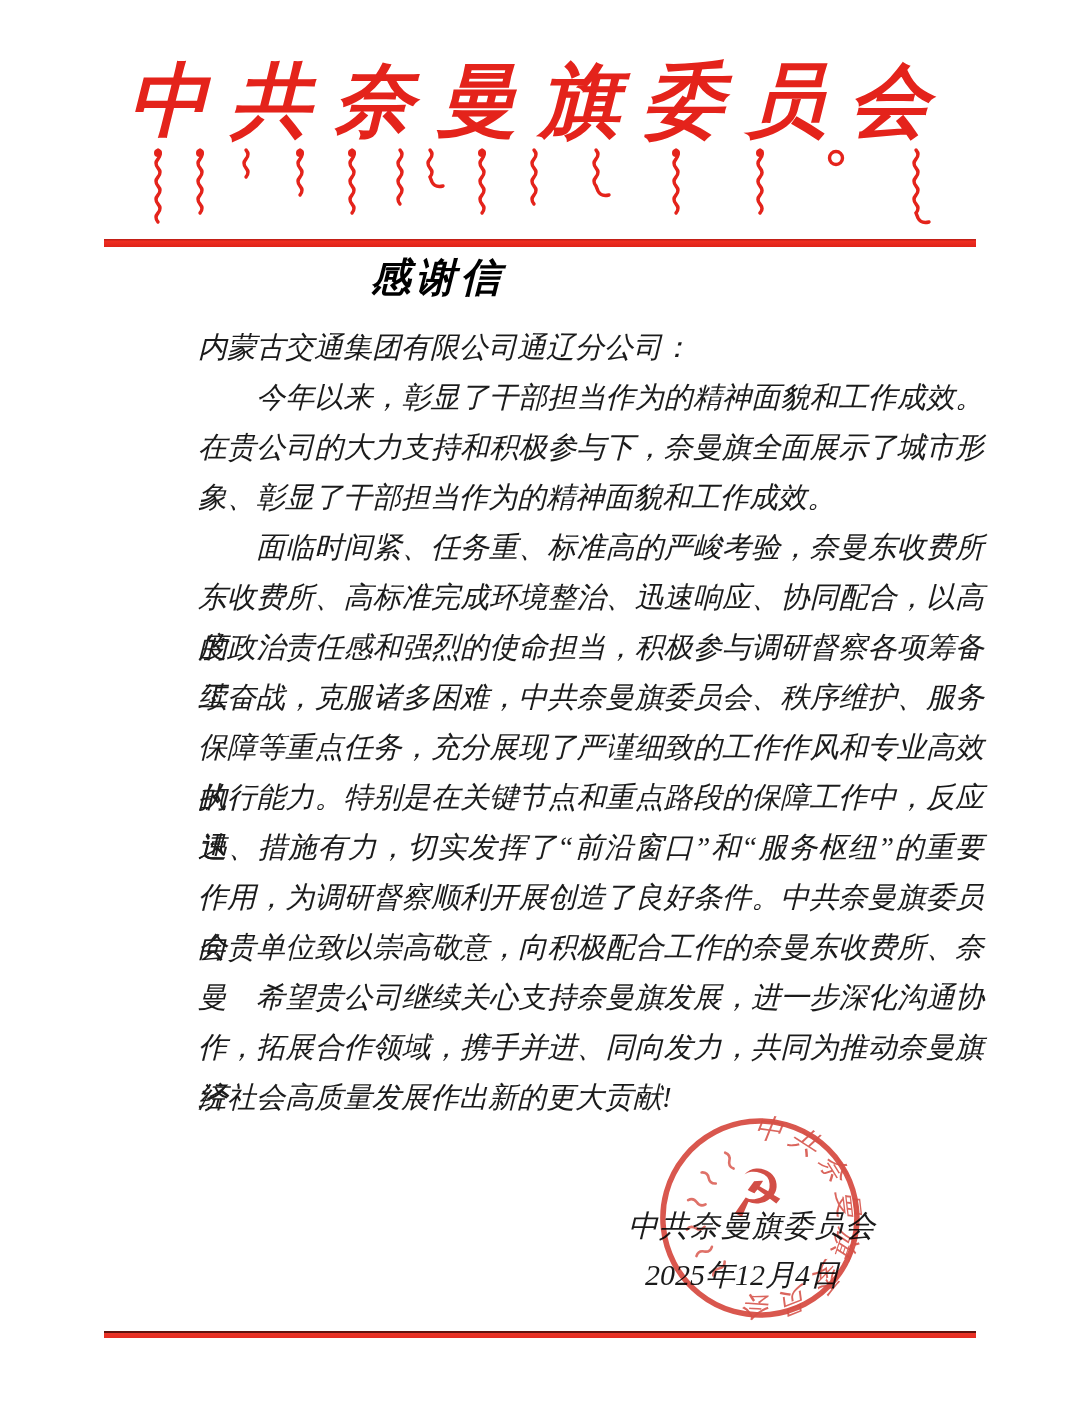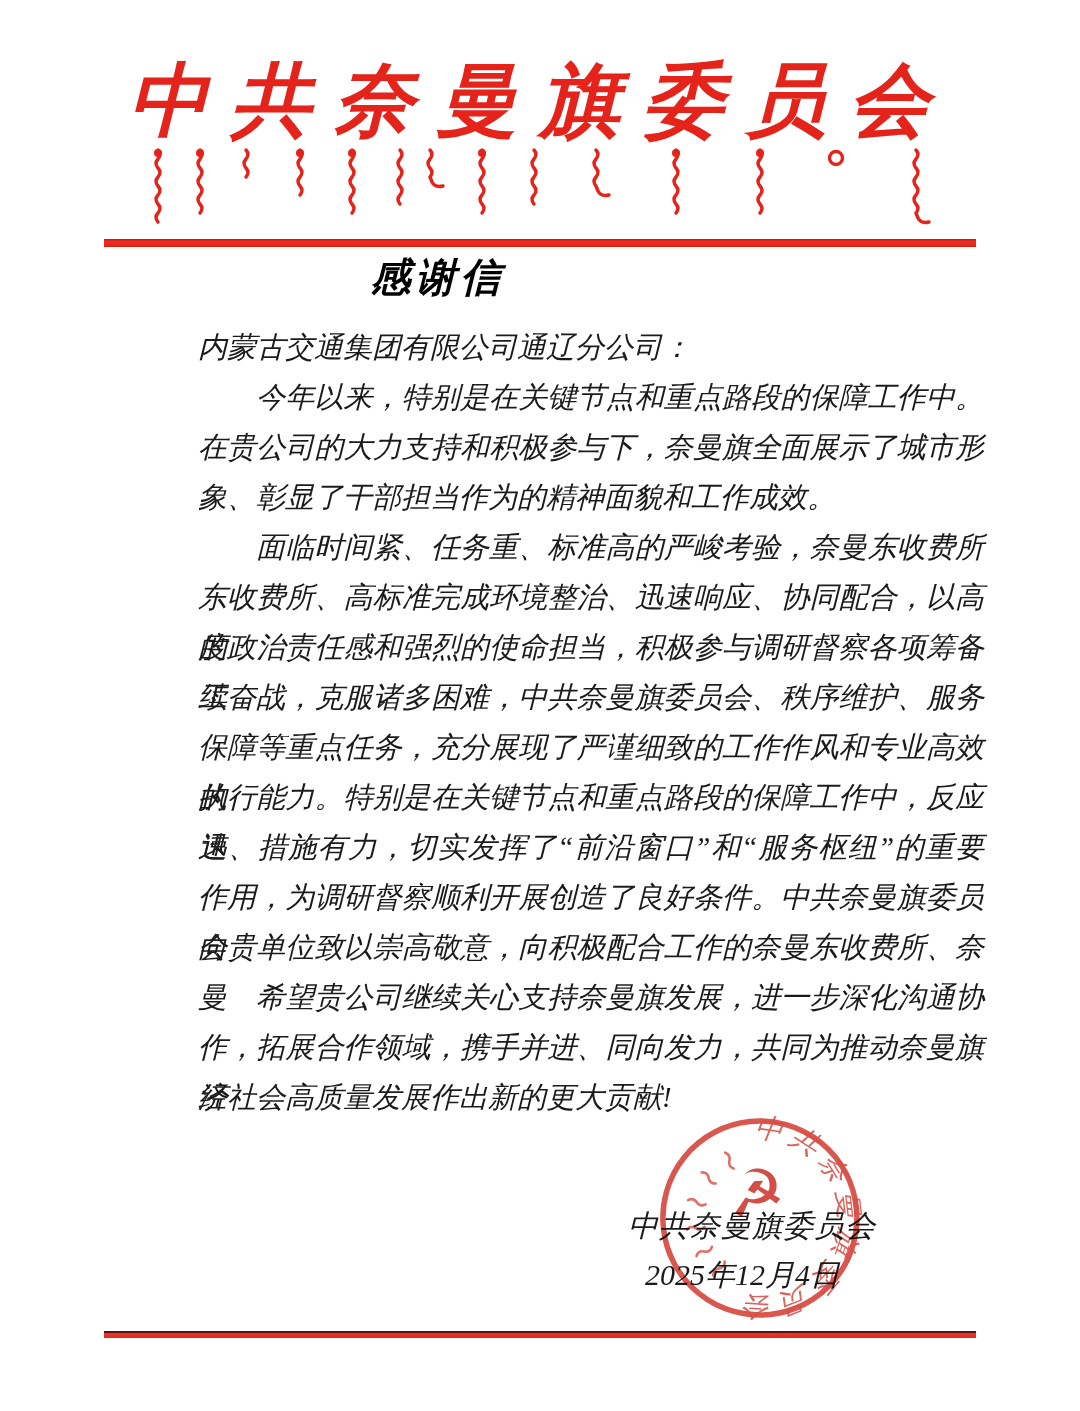--- a/index.html
+++ b/index.html
@@ -117,21 +117,21 @@
         <path d="M0,0 q4,4.5 0,9 q-4,4.5 0,9 q4,4.5 0,9 q-4,4.5 0,9 q4,4.5 0,9 q-4,4.5 0,9 q4,4.5 0,9 l2,5 q3,6 11,4" fill="none" stroke="#e4231b" stroke-width="3.4" stroke-linecap="round"></path>
       </g>
     </svg>
 
   <div class="rule rule-top"></div>
 
   <div class="letter-title">感谢信</div>
 
   <div class="letter-body" id="letter-body">
     <div class="line">内蒙古交通集团有限公司通辽分公司：</div>
-  <div class="line indent just">今年以来，特别是在关键节点和重点路段的保障工作中。</div>
+  <div class="line indent just">今年以来，彰显了干部担当作为的精神面貌和工作成效。</div>
       <div class="line just">在贵公司的大力支持和积极参与下，奈曼旗全面展示了城市形</div>
       <div class="line">象、彰显了干部担当作为的精神面貌和工作成效。</div>
       <div class="line indent just">面临时间紧、任务重、标准高的严峻考验，奈曼东收费所</div>
       <div class="line just">东收费所、高标准完成环境整治、迅速响应、协同配合，以高度</div>
       <div class="line just">的政治责任感和强烈的使命担当，积极参与调研督察各项筹备工</div>
       <div class="line just">续奋战，克服诸多困难，中共奈曼旗委员会、秩序维护、服务</div>
       <div class="line just">保障等重点任务，充分展现了严谨细致的工作作风和专业高效的</div>
       <div class="line just">执行能力。特别是在关键节点和重点路段的保障工作中，反应迅</div>
       <div class="line just">速、措施有力，切实发挥了“前沿窗口”和“服务枢纽”的重要</div>
       <div class="line just">作用，为调研督察顺利开展创造了良好条件。中共奈曼旗委员会</div>

